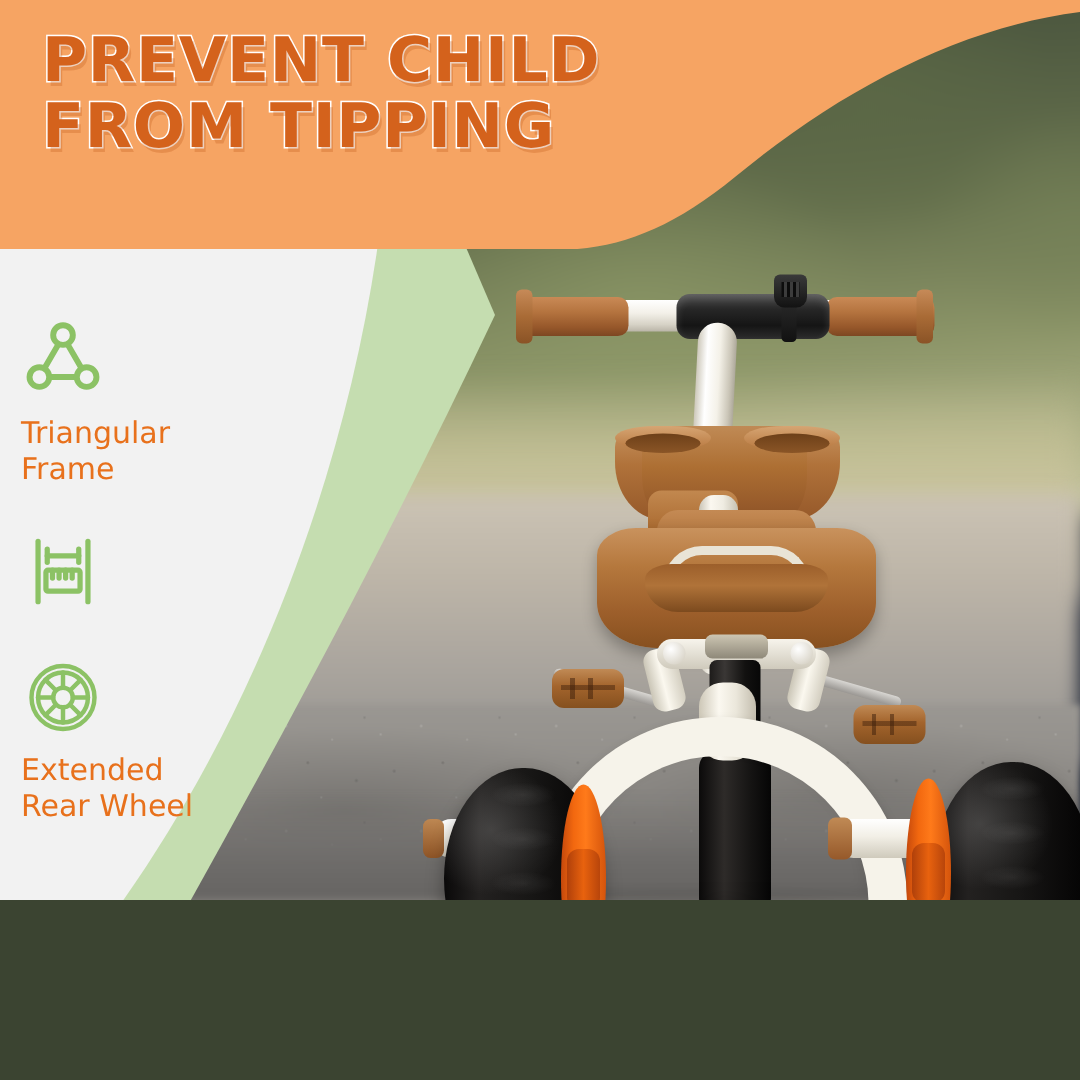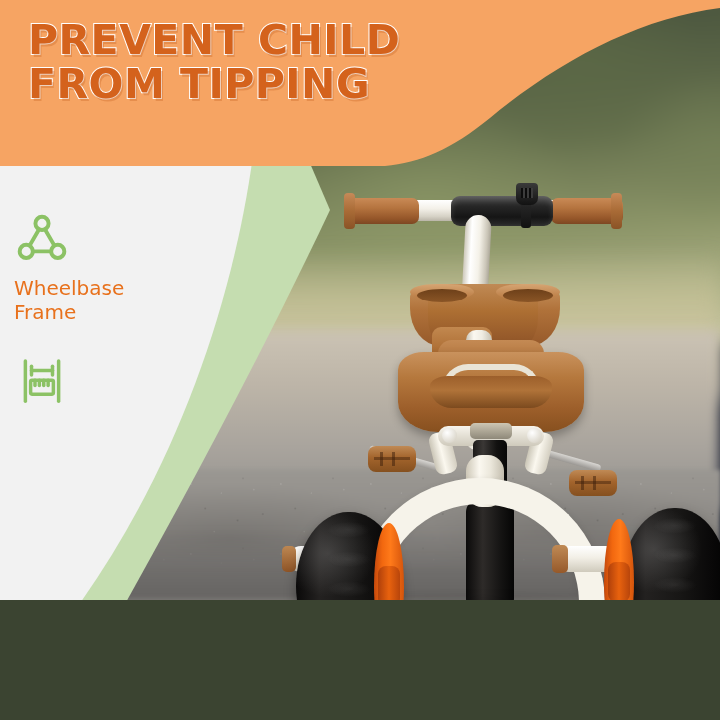--- a/index.html
+++ b/index.html
@@ -459,36 +459,55 @@
 
     <div class="feature">
       <svg class="feature-icon" viewBox="0 0 64 64">
         <g fill="none" stroke="#8CC265" stroke-width="4.5" stroke-linecap="round" stroke-linejoin="round">
           <path d="M32 14 L50 45 L14 45 Z"></path>
         </g>
         <circle cx="32" cy="13" r="7.5" fill="#F2F2F2" stroke="#8CC265" stroke-width="4.5"></circle>
         <circle cx="14" cy="45" r="7.5" fill="#F2F2F2" stroke="#8CC265" stroke-width="4.5"></circle>
         <circle cx="50" cy="45" r="7.5" fill="#F2F2F2" stroke="#8CC265" stroke-width="4.5"></circle>
       </svg>
-      <div class="feature-label">Wheelbase
+      <div class="feature-label">Triangular
 Frame</div>
     </div>
 
     <div class="feature">
       <svg class="feature-icon" viewBox="0 0 64 64">
         <g fill="none" stroke="#8CC265" stroke-width="4" stroke-linecap="round" stroke-linejoin="round">
           <line x1="13" y1="9" x2="13" y2="55"></line>
           <line x1="51" y1="9" x2="51" y2="55"></line>
           <line x1="20" y1="20" x2="44" y2="20"></line>
           <line x1="20" y1="15" x2="20" y2="25"></line>
           <line x1="44" y1="15" x2="44" y2="25"></line>
           <rect x="19" y="31" width="26" height="16" rx="1.5"></rect>
           <line x1="24" y1="31" x2="24" y2="37"></line>
           <line x1="29" y1="31" x2="29" y2="37"></line>
           <line x1="34" y1="31" x2="34" y2="37"></line>
           <line x1="39" y1="31" x2="39" y2="37"></line>
         </g>
       </svg>
     </div>
 
+    <div class="feature">
+      <svg class="feature-icon" viewBox="0 0 64 64">
+        <g fill="none" stroke="#8CC265" stroke-width="3.4" stroke-linecap="round" stroke-linejoin="round">
+          <circle cx="32" cy="32" r="24"></circle>
+          <circle cx="32" cy="32" r="19"></circle>
+          <circle cx="32" cy="32" r="7.5"></circle>
+          <line x1="32" y1="13" x2="32" y2="24.5"></line>
+          <line x1="32" y1="39.5" x2="32" y2="51"></line>
+          <line x1="13" y1="32" x2="24.5" y2="32"></line>
+          <line x1="39.5" y1="32" x2="51" y2="32"></line>
+          <line x1="18.6" y1="18.6" x2="26.7" y2="26.7"></line>
+          <line x1="37.3" y1="37.3" x2="45.4" y2="45.4"></line>
+          <line x1="45.4" y1="18.6" x2="37.3" y2="26.7"></line>
+          <line x1="26.7" y1="37.3" x2="18.6" y2="45.4"></line>
+        </g>
+      </svg>
+      <div class="feature-label">Extended
+Rear Wheel</div>
+    </div>
 
   </div>
 </div>
 
 </body></html>

